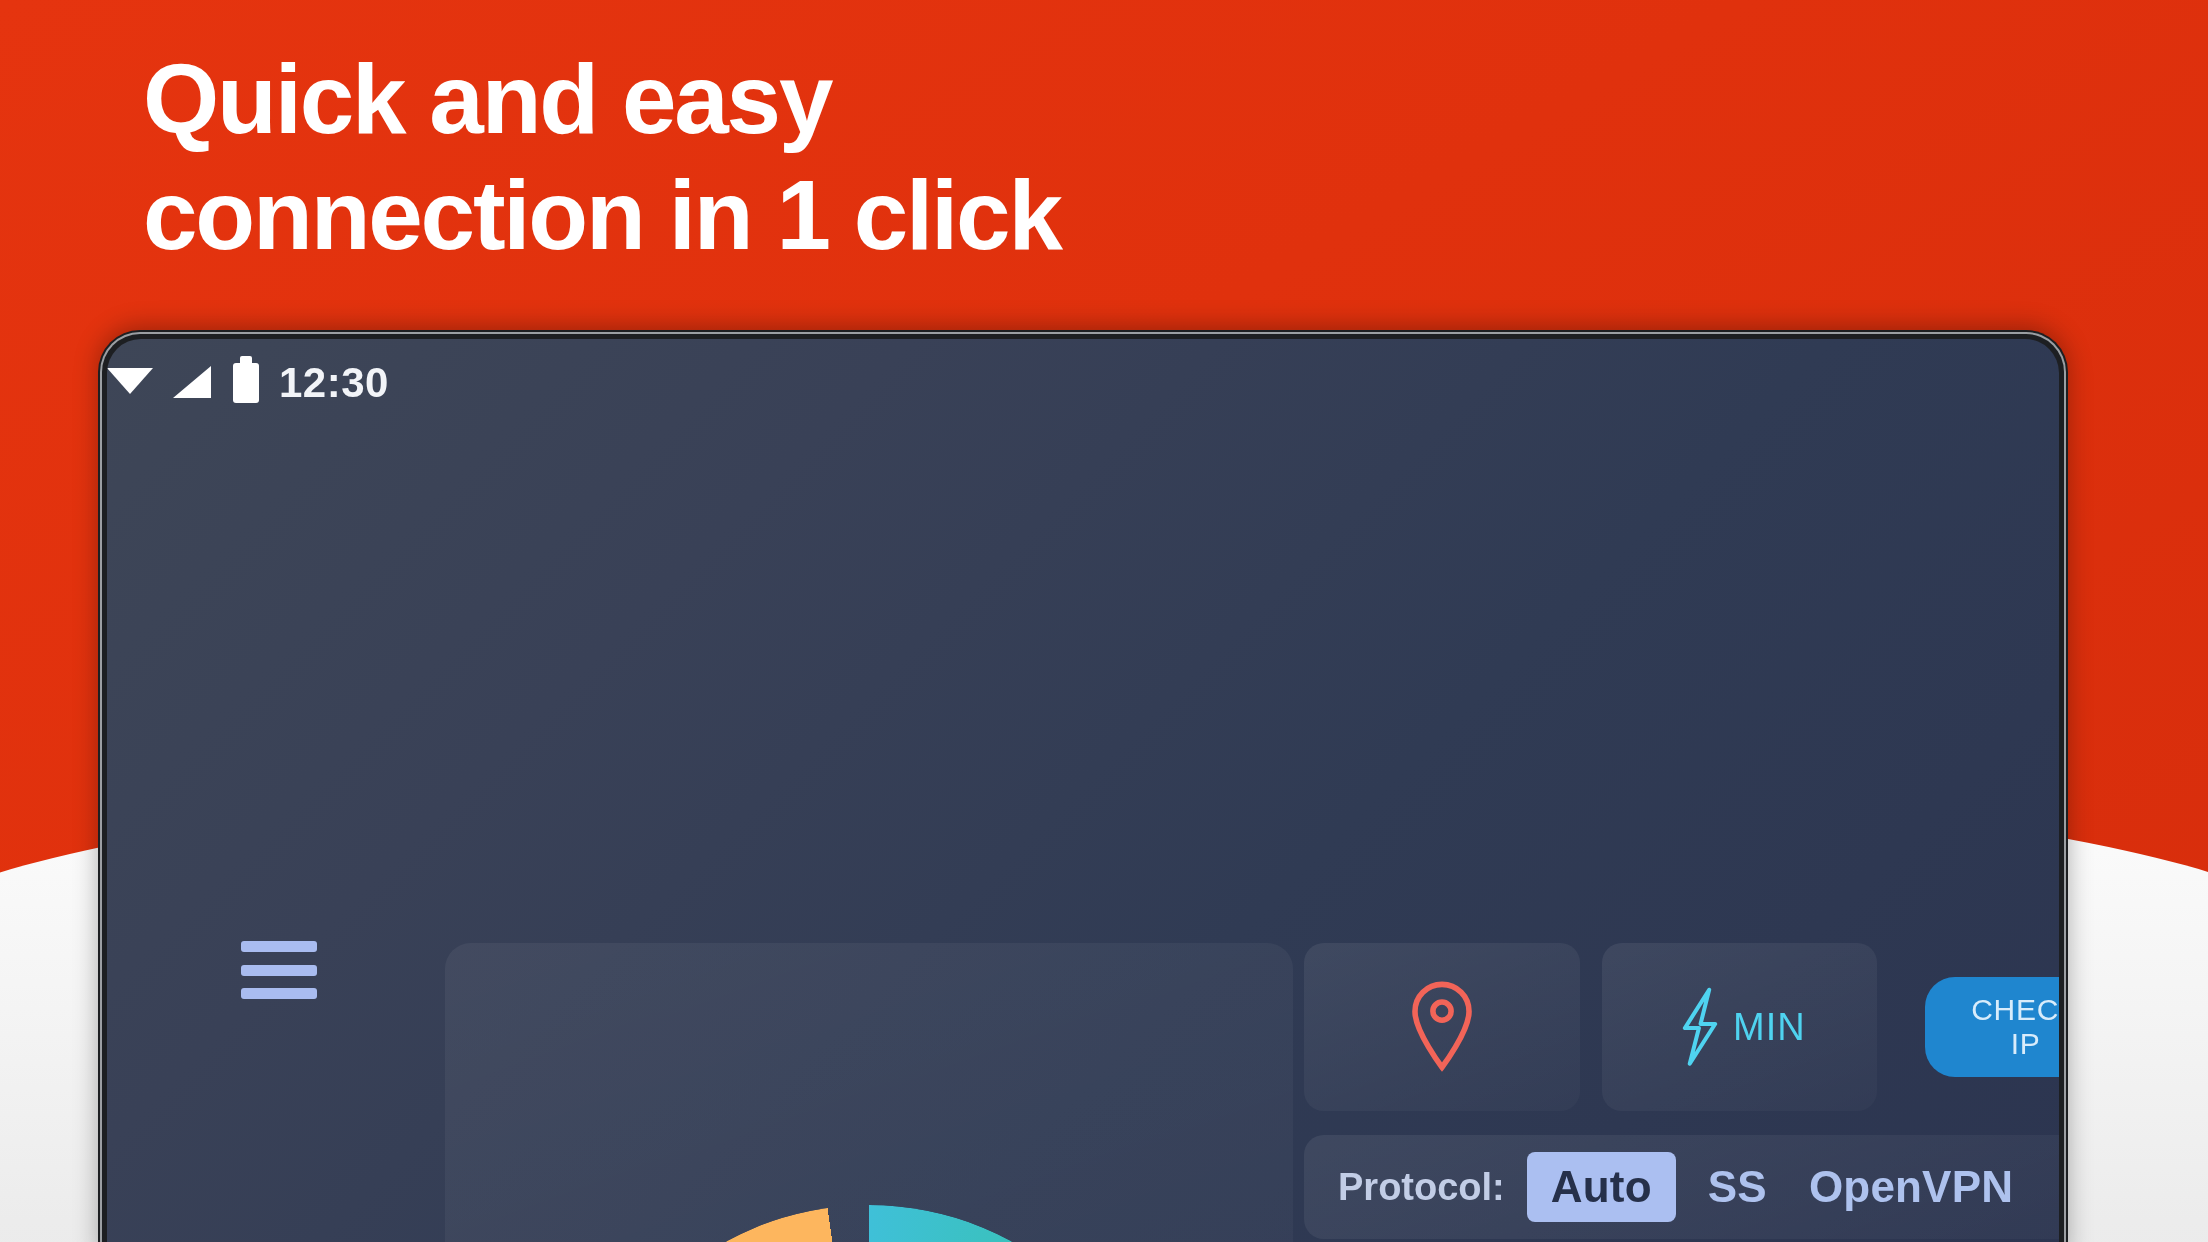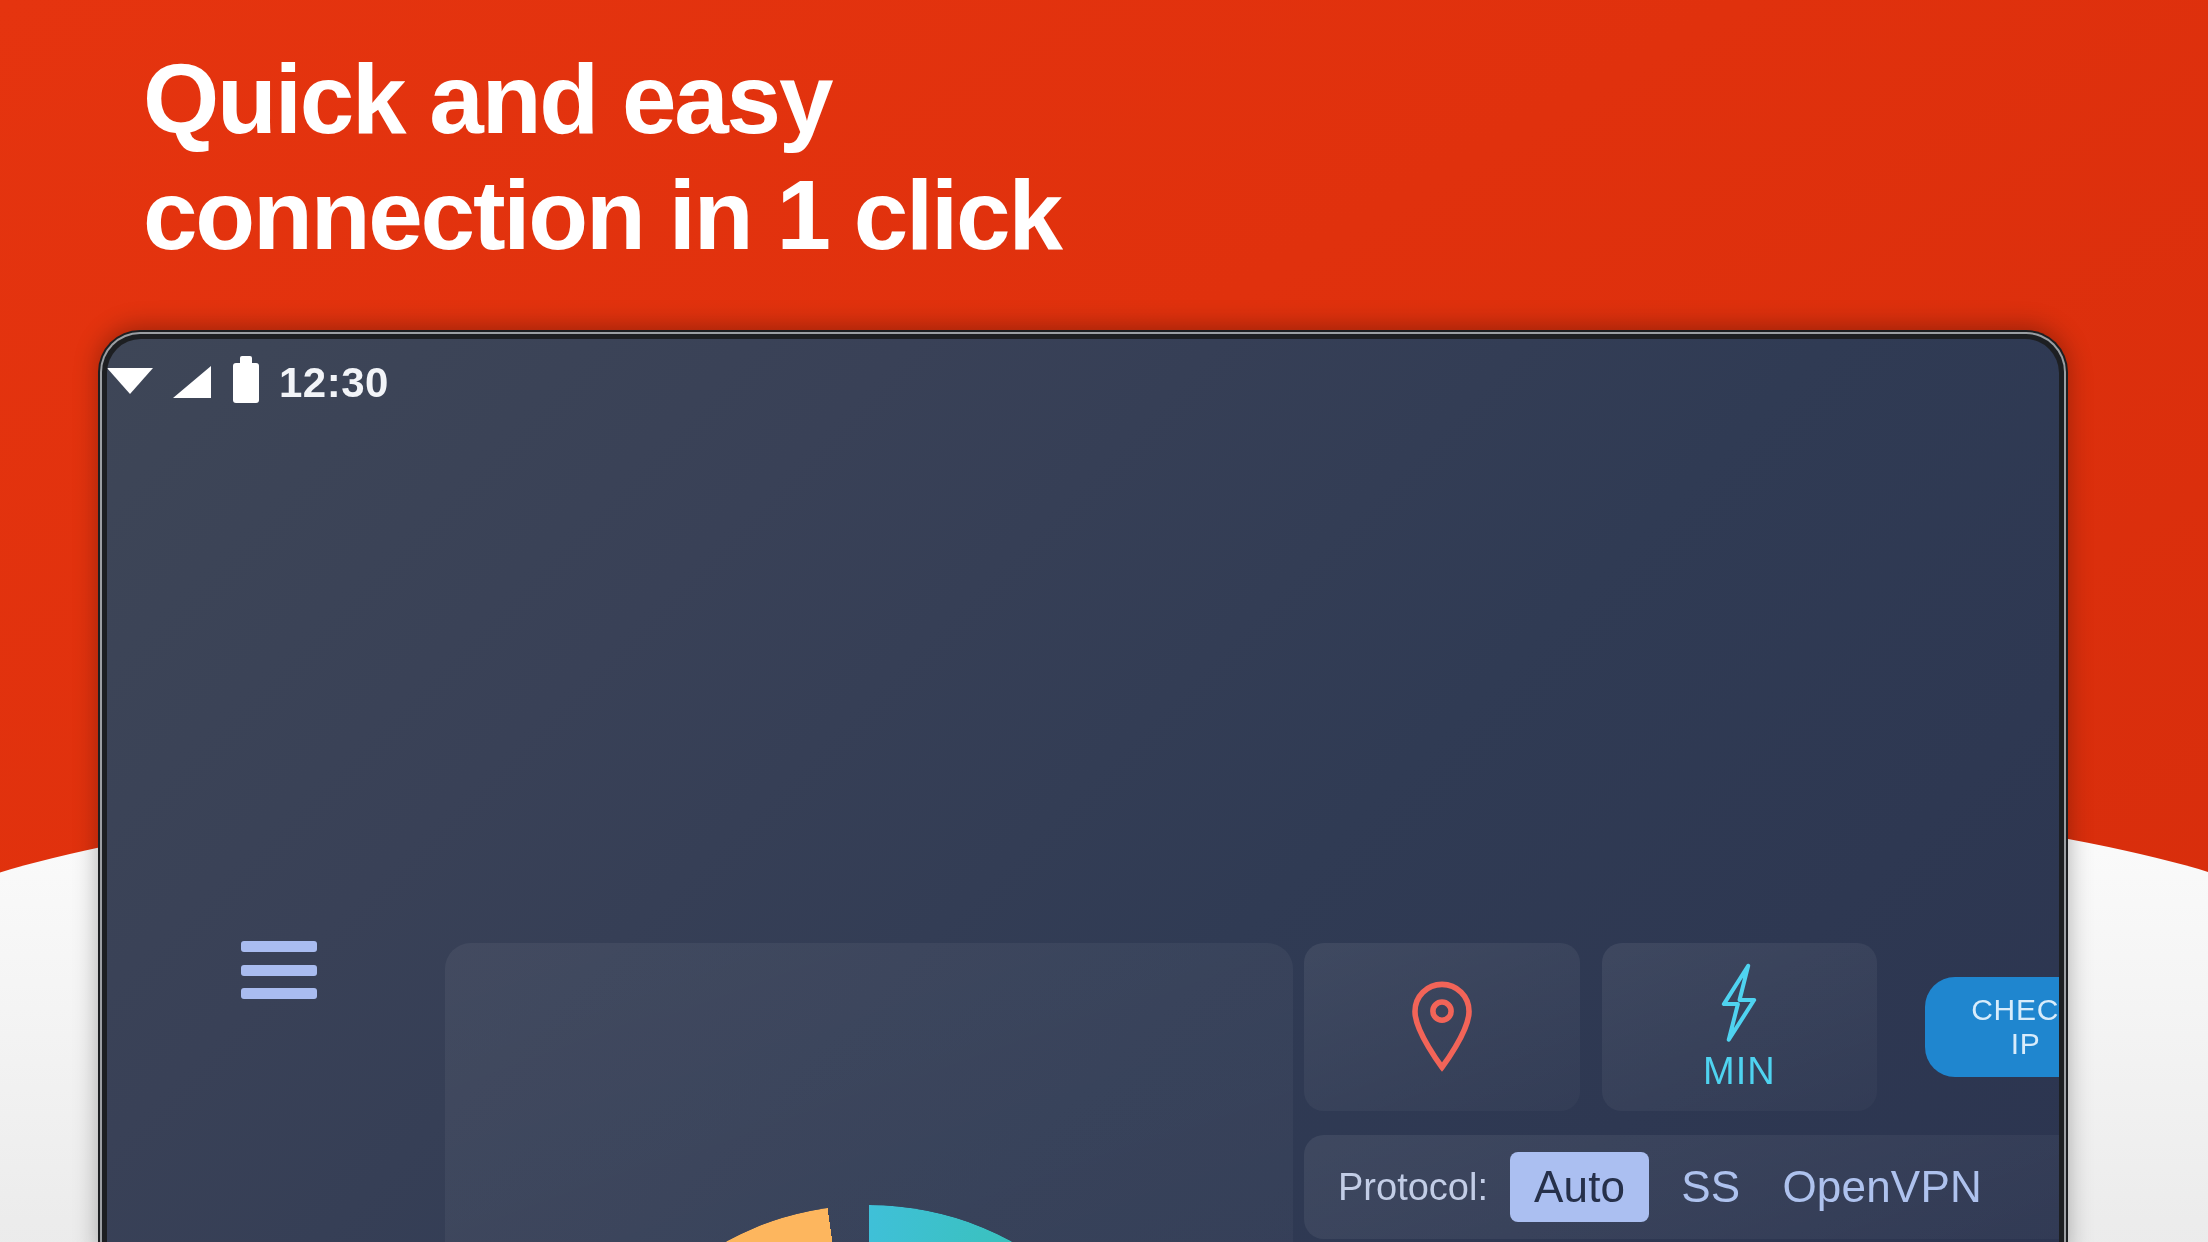--- a/index.html
+++ b/index.html
@@ -129,36 +129,37 @@
   }
 
   
   #right{
     position:absolute; left:1197px; top:604px; width:822px;
   }
   .tile-row{ display:flex; align-items:center; gap:22px; }
   .tile{
     width:290px; height:168px; border-radius:20px;
     background:linear-gradient(160deg,rgba(255,255,255,.075),rgba(255,255,255,.022));
-    display:flex; flex-direction:column; align-items:center; justify-content:center; gap:6px;
+    display:flex; align-items:center; justify-content:center; gap:6px;
   }
   .tile .cap{ color:#4fd3f0; font-size:38px; letter-spacing:1px; }
   .btn-checkip{
     margin-left:26px;
     background:#1f86cf; color:#d8ecfb;
     border:none; border-radius:30px;
     padding:16px 30px; font-size:30px; letter-spacing:.8px;
     font-family:"Liberation Sans", sans-serif;
     cursor:pointer;
   }
 
   .panel{
     margin-top:24px; width:100%;
     background:linear-gradient(160deg,rgba(255,255,255,.075),rgba(255,255,255,.022));
     border-radius:20px;
+    font-weight:bold;
   }
   #protocol-panel{ height:104px; display:flex; align-items:center; padding-left:34px; gap:22px; }
   #protocol-panel .plabel{ color:#c2cde6; font-size:38px; }
   .proto{ font-size:44px; color:#aec2ee; padding:4px 10px; letter-spacing:.2px; }
   .proto.sel{
     background:#abbff1; color:#26304a; border-radius:8px; padding:10px 24px;
     font-size:44px;
   }
 </style>
 </head>

